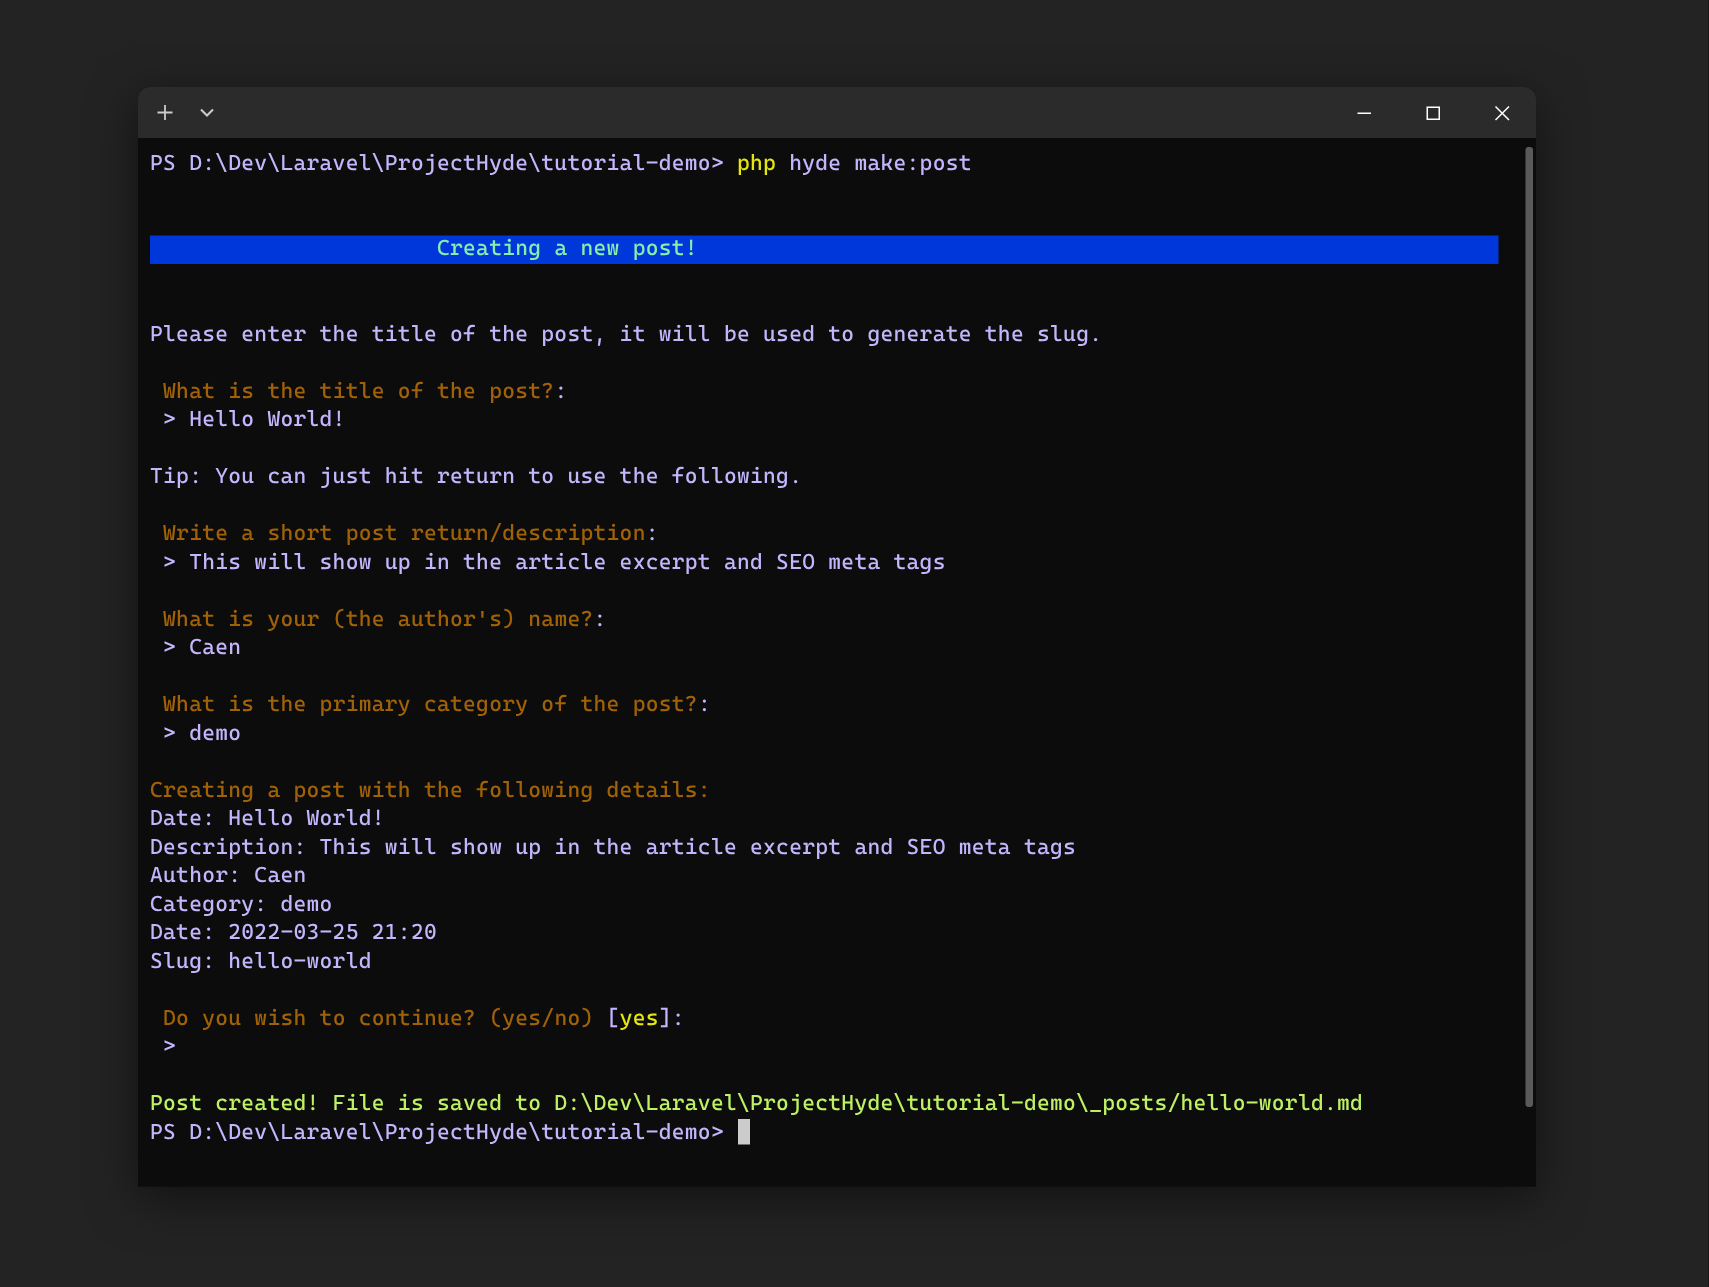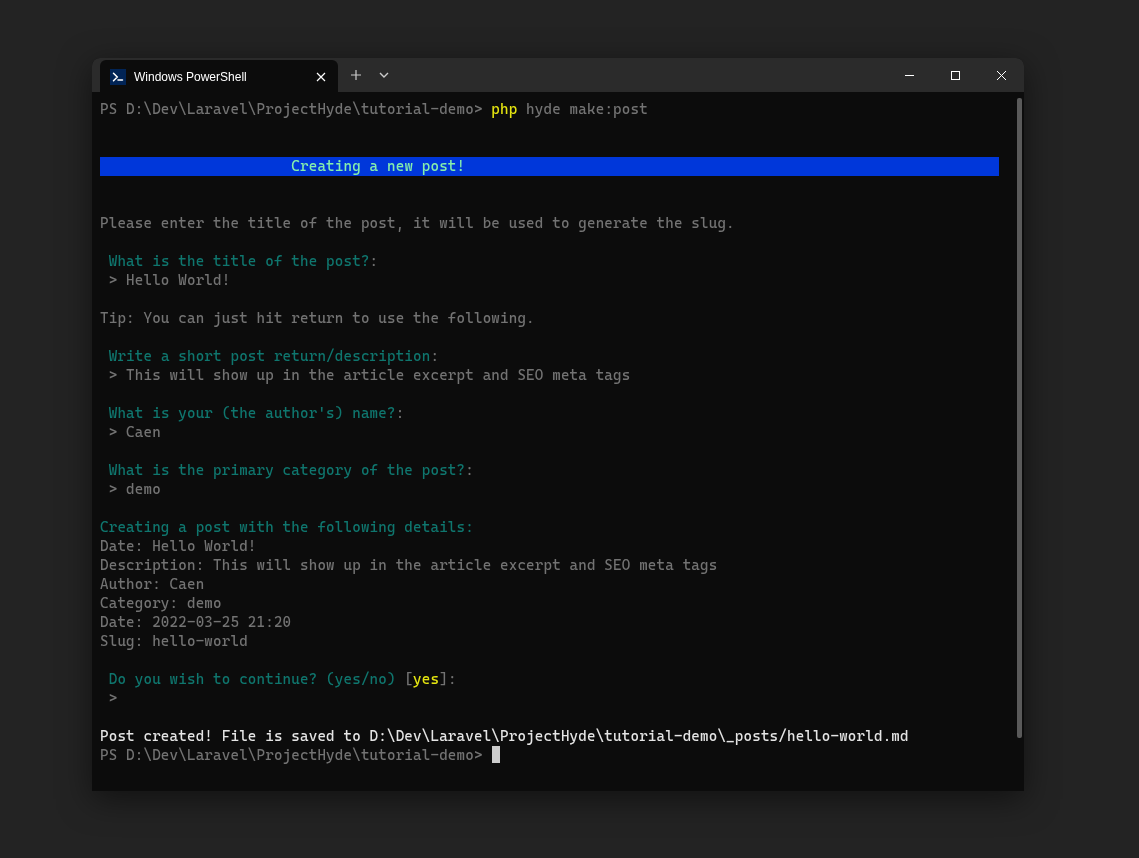--- a/index.html
+++ b/index.html
@@ -121,57 +121,44 @@
     }
     .scrollbar {
       position: absolute;
       right: 2px;
       top: 6px;
       width: 5px;
       height: 640px;
       background: #5a5a5a;
       border-radius: 2px;
     }
-    .white { color: #737373; }
+    .white { color: #c4b5fd; }
     .yellow { color: #e5e510; margin-top: 12px; }
-    .green { color: #0f766e; }
-    .bright-green { color: #e5e5e5; }
+    .green { color: #a16207; }
+    .bright-green { color: #bef264; }
     .blue-bg { 
       background: #0037da; 
       color: #86efac; 
       display: inline-block;
       width: 899px;
     }
     .cursor {
       display: inline-block;
       width: 8px;
       height: 17px;
       background: #cccccc;
       vertical-align: text-bottom;
       margin-left: 1px;
     }
   </style>
 </head>
 <body>
 
 <div class="window">
   <div class="titlebar">
-    <div class="tab">
-      <div class="tab-icon">
-        <svg viewBox="0 0 16 16">
-            <path d="M2 3 L7 8 L2 13 M8 12 L14 12" stroke="#ffffff" stroke-width="2" fill="none" stroke-linecap="round"></path>
-          </svg>
-      </div>
-      <span class="tab-title">Windows PowerShell</span>
-      <span class="tab-close">
-        <svg viewBox="0 0 10 10" width="10" height="10">
-            <path d="M1 1 L9 9 M9 1 L1 9" stroke="#ffffff" stroke-width="1.2"></path>
-          </svg>
-      </span>
-    </div>
     <div class="tab-actions">
       <span class="new-tab">
         <svg viewBox="0 0 12 12" width="12" height="12">
             <path d="M6 1 L6 11 M1 6 L11 6" stroke="#cccccc" stroke-width="1.2"></path>
           </svg>
       </span>
       <span class="tab-dropdown">
         <svg viewBox="0 0 12 12" width="12" height="12">
             <path d="M2 4 L6 8 L10 4" stroke="#cccccc" stroke-width="1.4" fill="none"></path>
           </svg>

